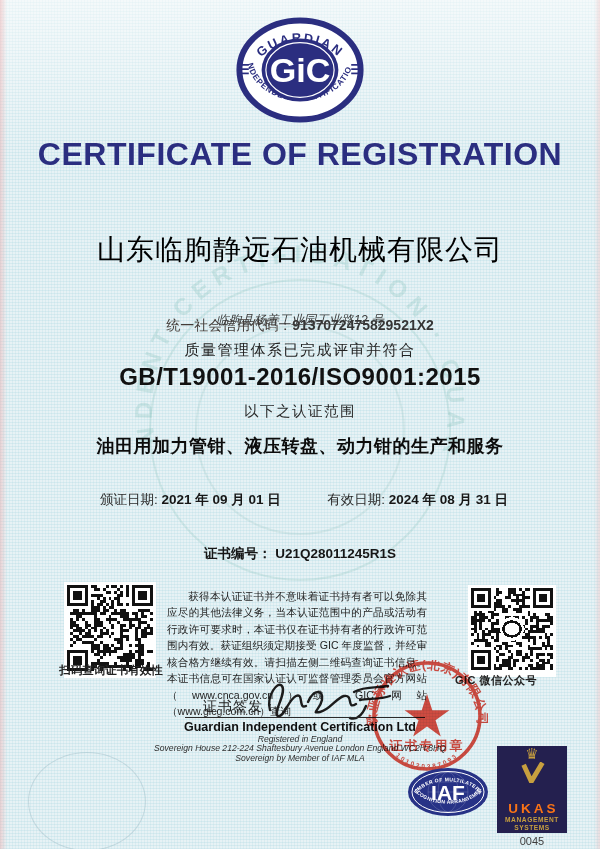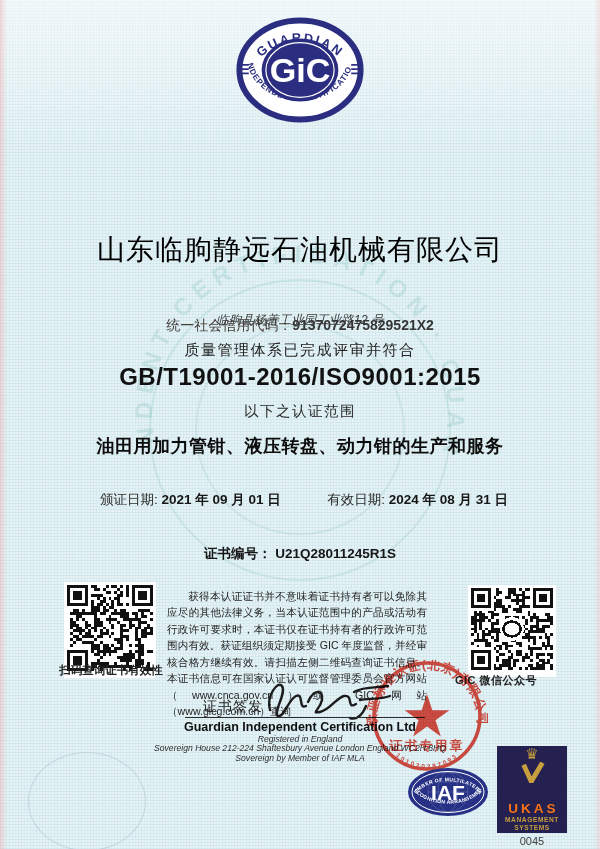--- a/index.html
+++ b/index.html
@@ -92,20 +92,21 @@
         <rect x="6" y="66" width="9" height="2"></rect>
       <rect x="135" y="56" width="9" height="2"></rect>
         <rect x="135" y="61" width="9" height="2"></rect>
         <rect x="135" y="66" width="9" height="2"></rect>
     </g>
     <ellipse cx="75" cy="63" rx="45" ry="37" fill="#2b2e80"></ellipse>
     <ellipse cx="75" cy="63" rx="40" ry="32" fill="none" stroke="#ffffff" stroke-width="1.4"></ellipse>
     <text x="75" y="77" text-anchor="middle" font-size="40" font-weight="bold" fill="#ffffff">GiC</text>
   </svg>
 
+  <div class="abs ctr title-en">CERTIFICATE OF REGISTRATION</div>
 
   <div class="abs ctr company">山东临朐静远石油机械有限公司</div>
   <div class="abs ctr credit">
     <span>统一社会信用代码：</span><b>9137072475829521X2</b>
   </div>
   <div class="abs ctr address">临朐县杨善工业园工业路12 号</div>
 
   <div class="abs ctr statement">质量管理体系已完成评审并符合</div>
   <div class="abs ctr standard">GB/T19001-2016/ISO9001:2015</div>
   <div class="abs ctr scope">油田用加力管钳、液压转盘、动力钳的生产和服务</div>

